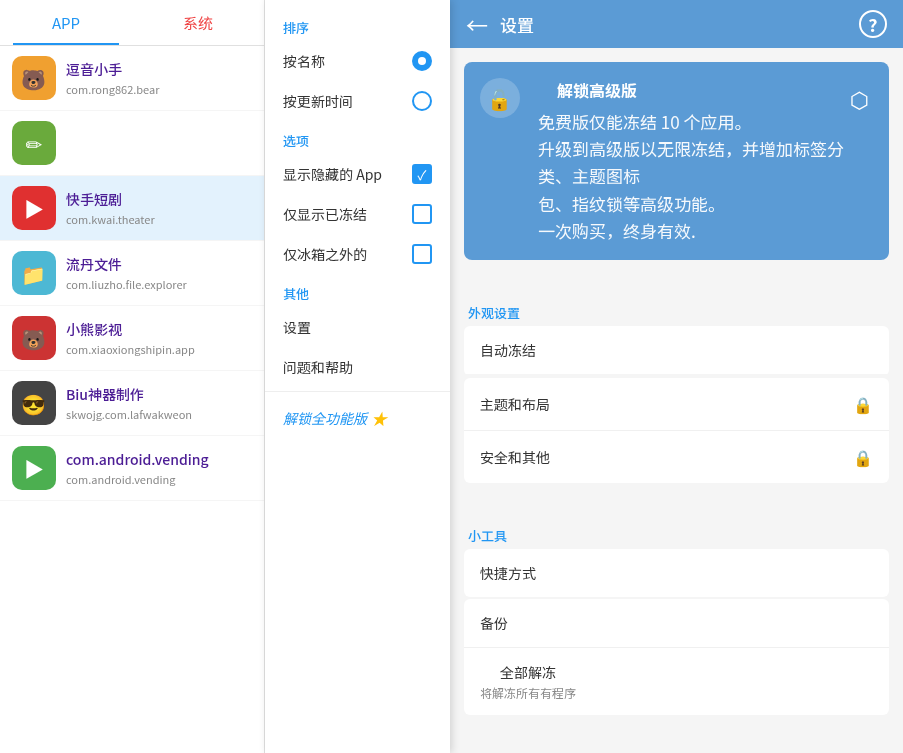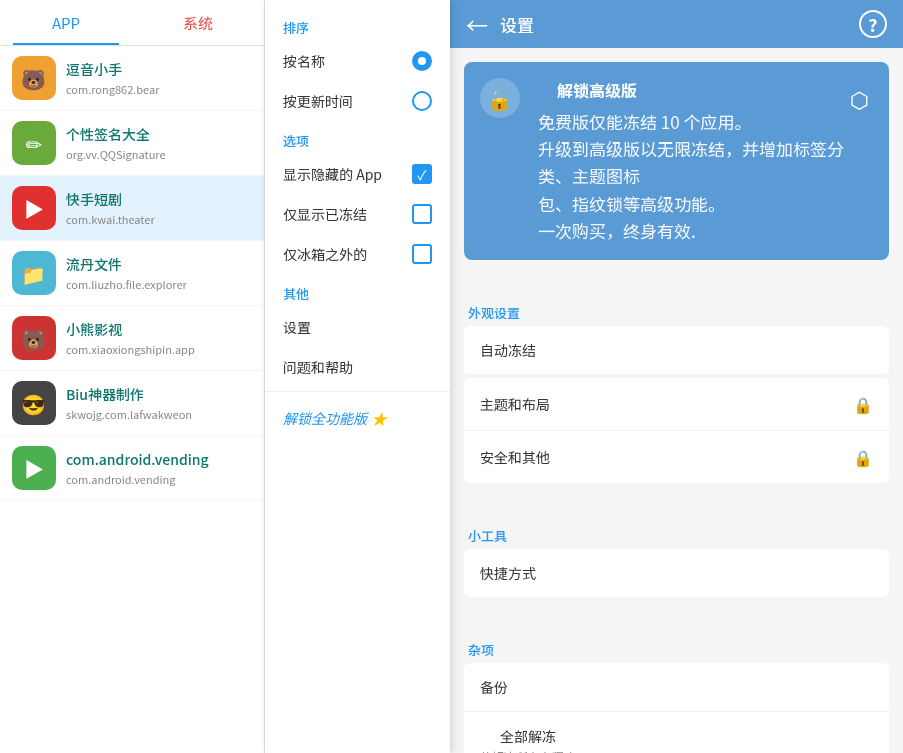--- a/index.html
+++ b/index.html
@@ -71,21 +71,21 @@
       margin-right: 10px;
       flex-shrink: 0;
       display: flex;
       align-items: center;
       justify-content: center;
       font-size: 20px;
       color: #fff;
     }
 
     .app-info { display: flex; flex-direction: column; }
-    .app-name { font-size: 14px; color: #0f766e; font-weight: 500; }
+    .app-name { font-size: 14px; color: #4c1d95; font-weight: 500; }
     .app-pkg { font-size: 11px; color: #888; margin-top: 2px; }
 
     
     .middle-panel {
       width: 185px;
       background: #fff;
       box-shadow: 2px 0 8px rgba(0,0,0,0.15);
       z-index: 10;
       display: flex;
       flex-direction: column;
@@ -306,24 +306,20 @@
 
   <div class="app-item">
         <div class="app-icon" style="background: rgb(240, 160, 48);">🐻</div>
         <div class="app-info">
           <span class="app-name">逗音小手</span>
           <span class="app-pkg">com.rong862.bear</span>
         </div>
       </div>
       <div class="app-item">
         <div class="app-icon" style="background: rgb(106, 170, 60);">✏</div>
-        <div class="app-info">
-          <span class="app-name">个性签名大全</span>
-          <span class="app-pkg">org.vv.QQSignature</span>
-        </div>
       </div>
       <div class="app-item active">
         <div class="app-icon" style="background: rgb(224, 48, 48);">▶</div>
         <div class="app-info">
           <span class="app-name">快手短剧</span>
           <span class="app-pkg">com.kwai.theater</span>
         </div>
       </div>
       <div class="app-item">
         <div class="app-icon" style="background: rgb(77, 184, 212);">📁</div>
@@ -441,21 +437,20 @@
       </div>
     </div>
 
     <div class="settings-section-label">小工具</div>
     <div class="settings-group">
       <div class="settings-item">
         <span class="settings-item-text">快捷方式</span>
       </div>
     </div>
 
-    <div class="settings-section-label">杂项</div>
     <div class="settings-group">
       <div class="settings-item">
         <span class="settings-item-text">备份</span>
       </div>
       <div class="settings-item">
         <div>
           <div class="settings-item-text">全部解冻</div>
           <div class="settings-item-sub">将解冻所有有程序</div>
         </div>
       </div>

